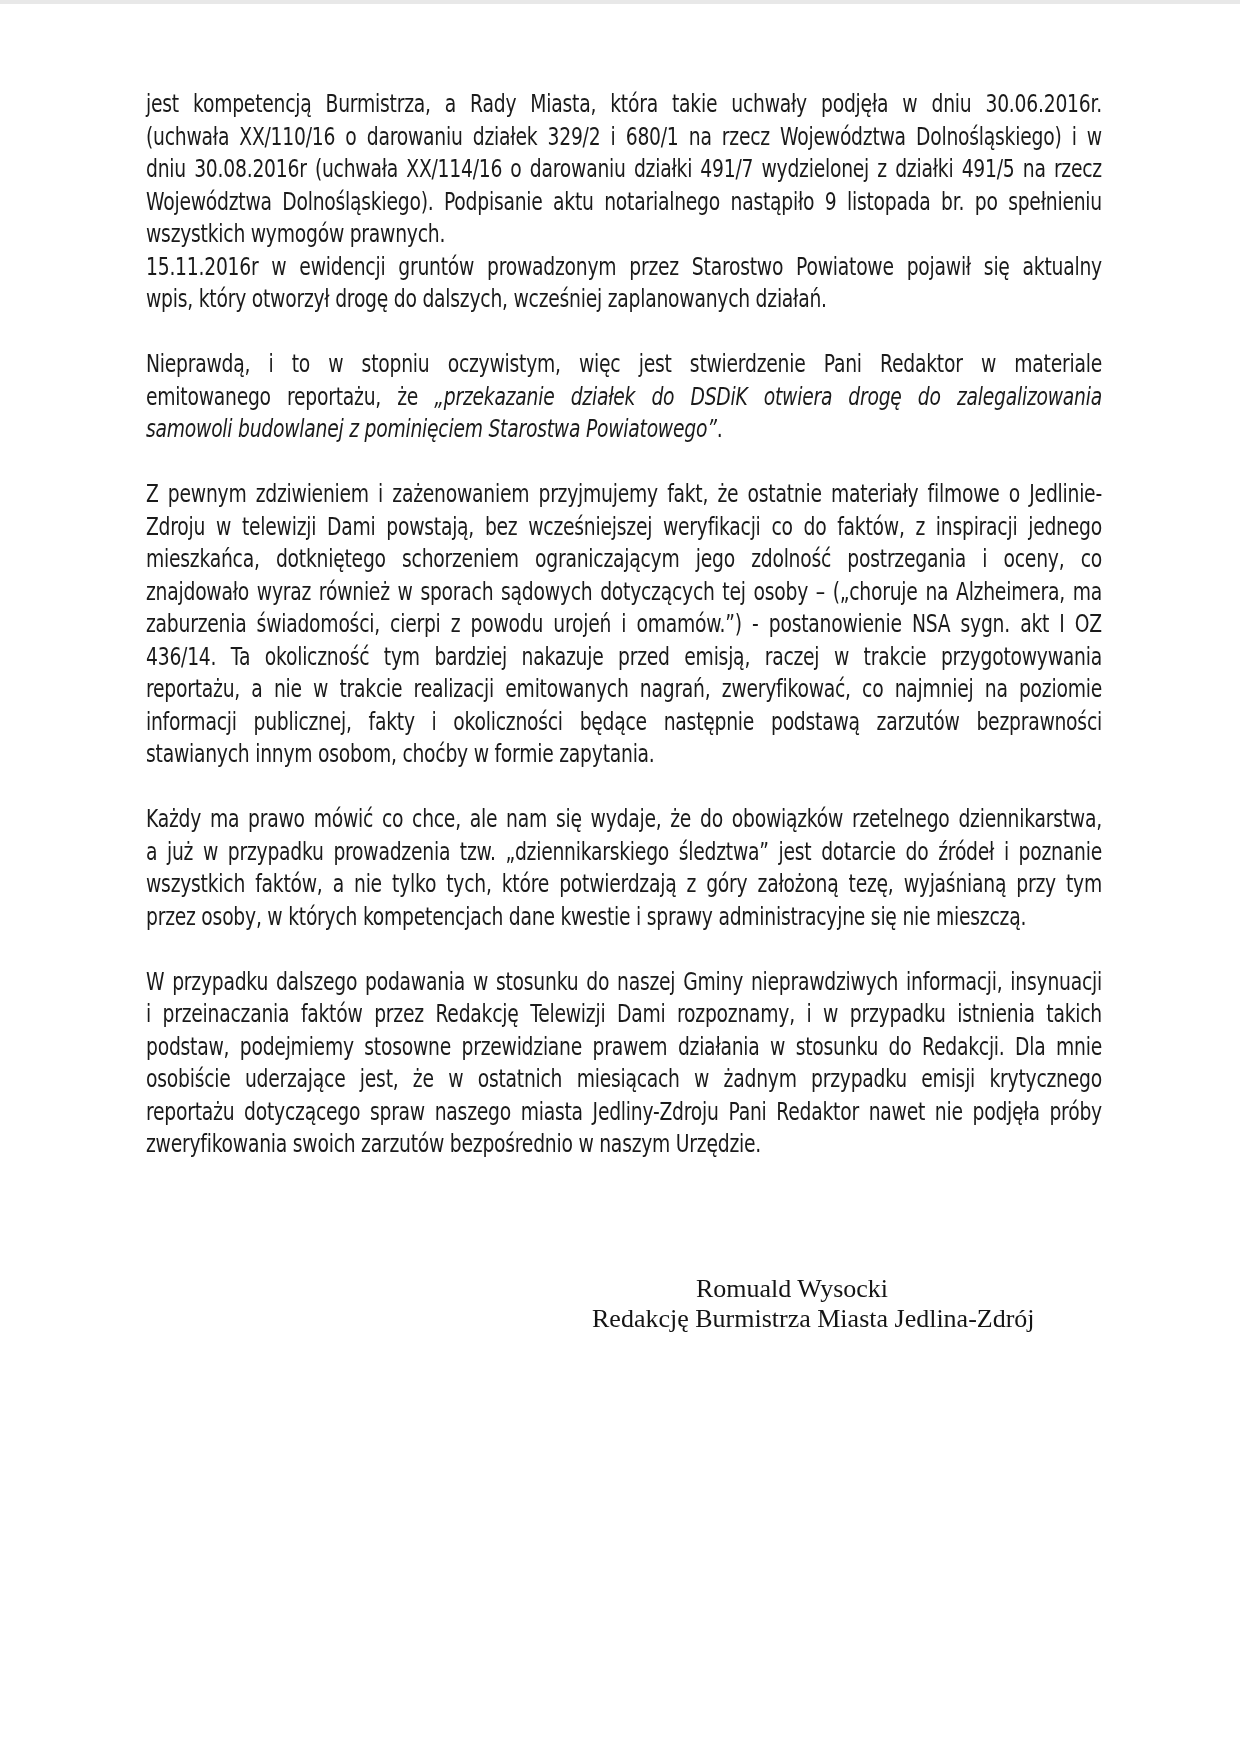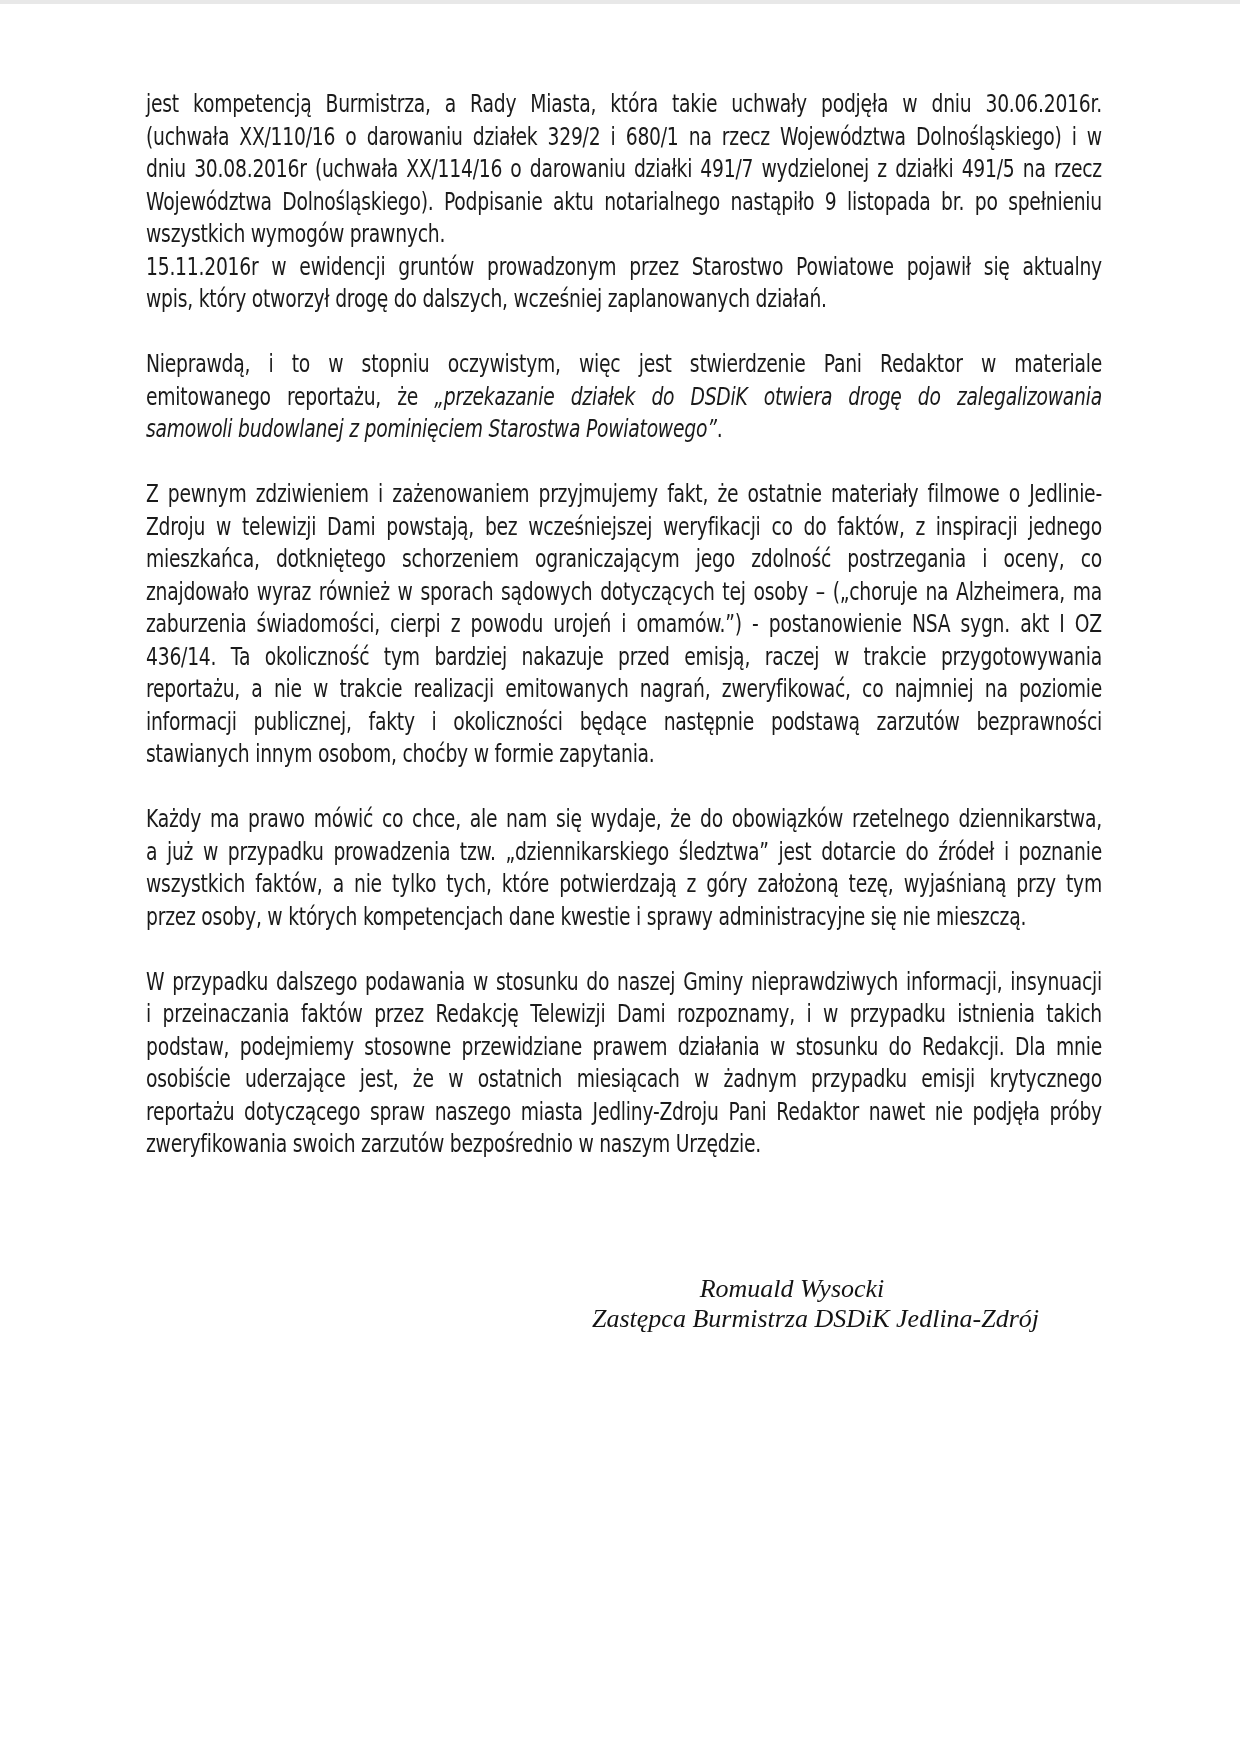--- a/index.html
+++ b/index.html
@@ -21,21 +21,21 @@
   .line { text-align:justify; text-align-last:justify; }
   .line.last { text-align-last:left; }
   .seg.italic { font-style:italic; }
   
   .closing {
     position:absolute; left:592px; top:1242px; width:400px;
     font-family:"Liberation Serif", serif;
     font-size:26px; line-height:30px; color:#141414;
   }
   .salutation { text-align:left; }
-  .sig { margin-top:28px; text-align:center; white-space:nowrap;font-style:italic; }
+  .sig { margin-top:28px; text-align:center; white-space:nowrap; }
 </style>
 </head>
 <body>
 
 <div class="page">
 
   <div class="body-block">
     <div class="scale-wrap" id="body-lines">
         <div class="paragraph">
           <div class="line"><span class="seg">jest kompetencją Burmistrza, a Rady Miasta, która takie uchwały podjęła w dniu 30.06.2016r.</span></div>
@@ -77,17 +77,17 @@
           <div class="line"><span class="seg">osobiście uderzające jest, że w ostatnich miesiącach w żadnym przypadku emisji krytycznego</span></div>
           <div class="line"><span class="seg">reportażu dotyczącego spraw naszego miasta Jedliny-Zdroju Pani Redaktor nawet nie podjęła próby</span></div>
           <div class="line last"><span class="seg">zweryfikowania swoich zarzutów bezpośrednio w naszym Urzędzie.</span></div>
         </div>
       </div>
   </div>
 
   <div class="closing">
     <div class="sig">
       <div>Romuald Wysocki</div>
-      <div>Zastępca Burmistrza DSDiK Jedlina-Zdrój</div>
+      <div>Redakcję Burmistrza Miasta Jedlina-Zdrój</div>
     </div>
   </div>
 
 </div>
 
 </body></html>

